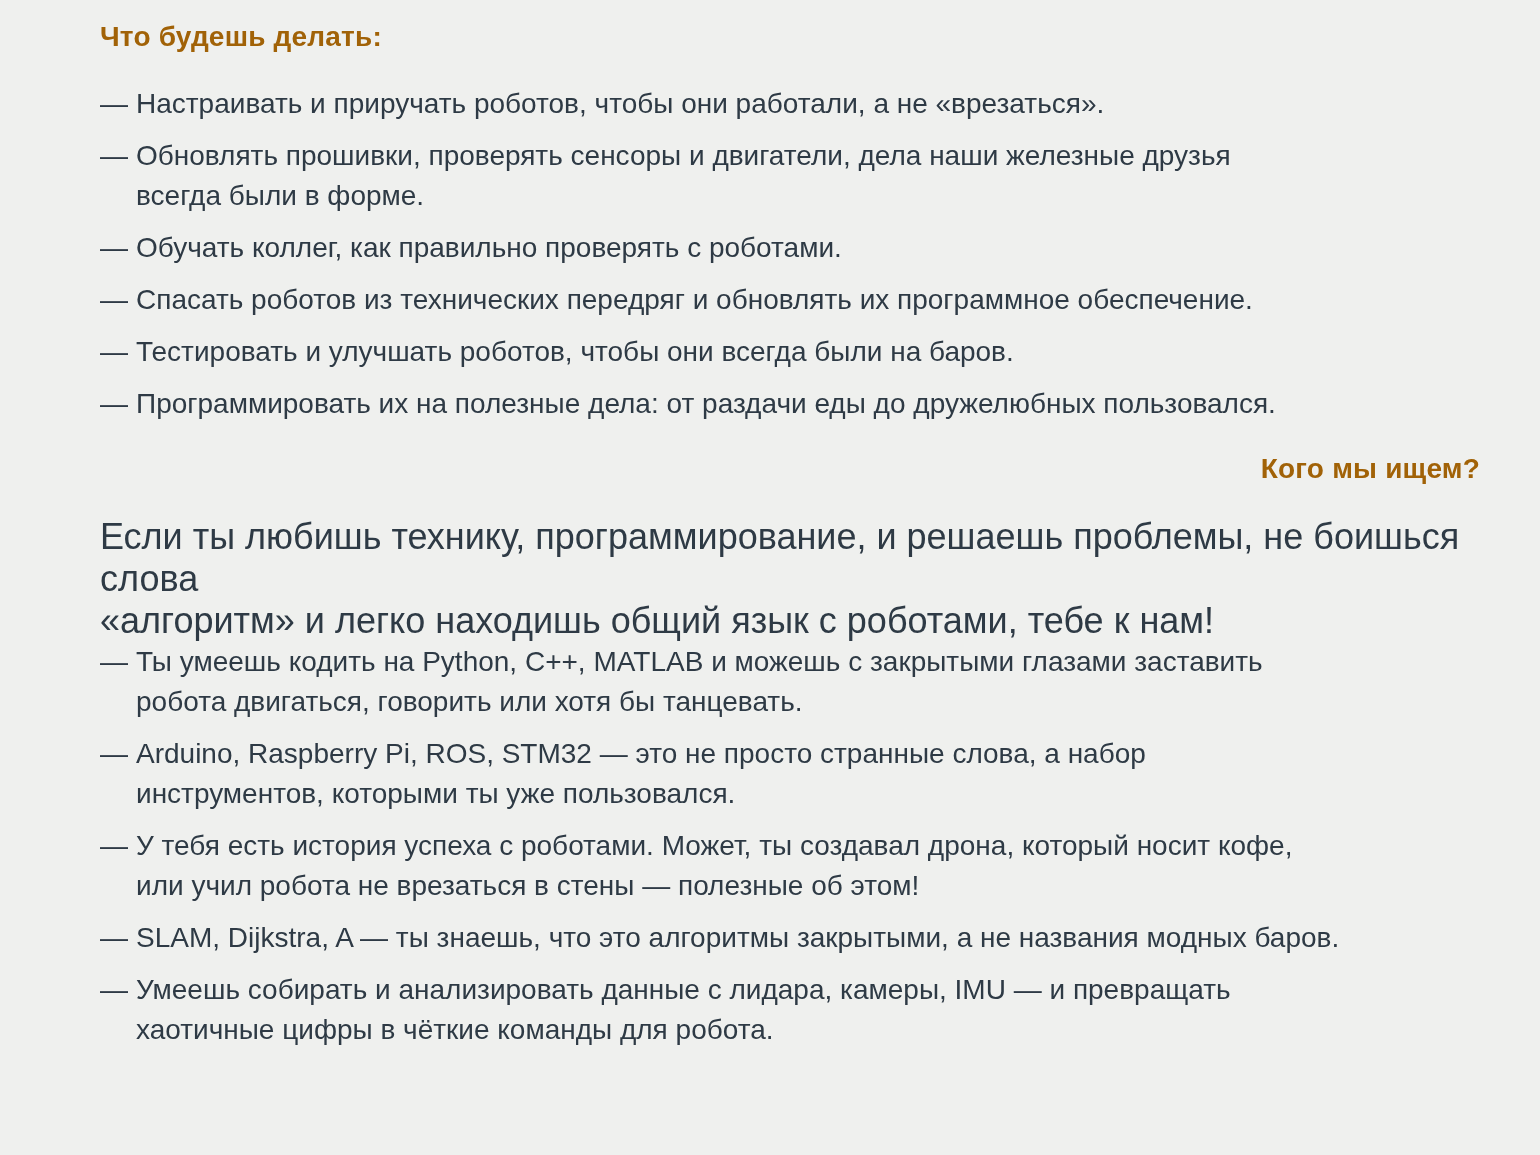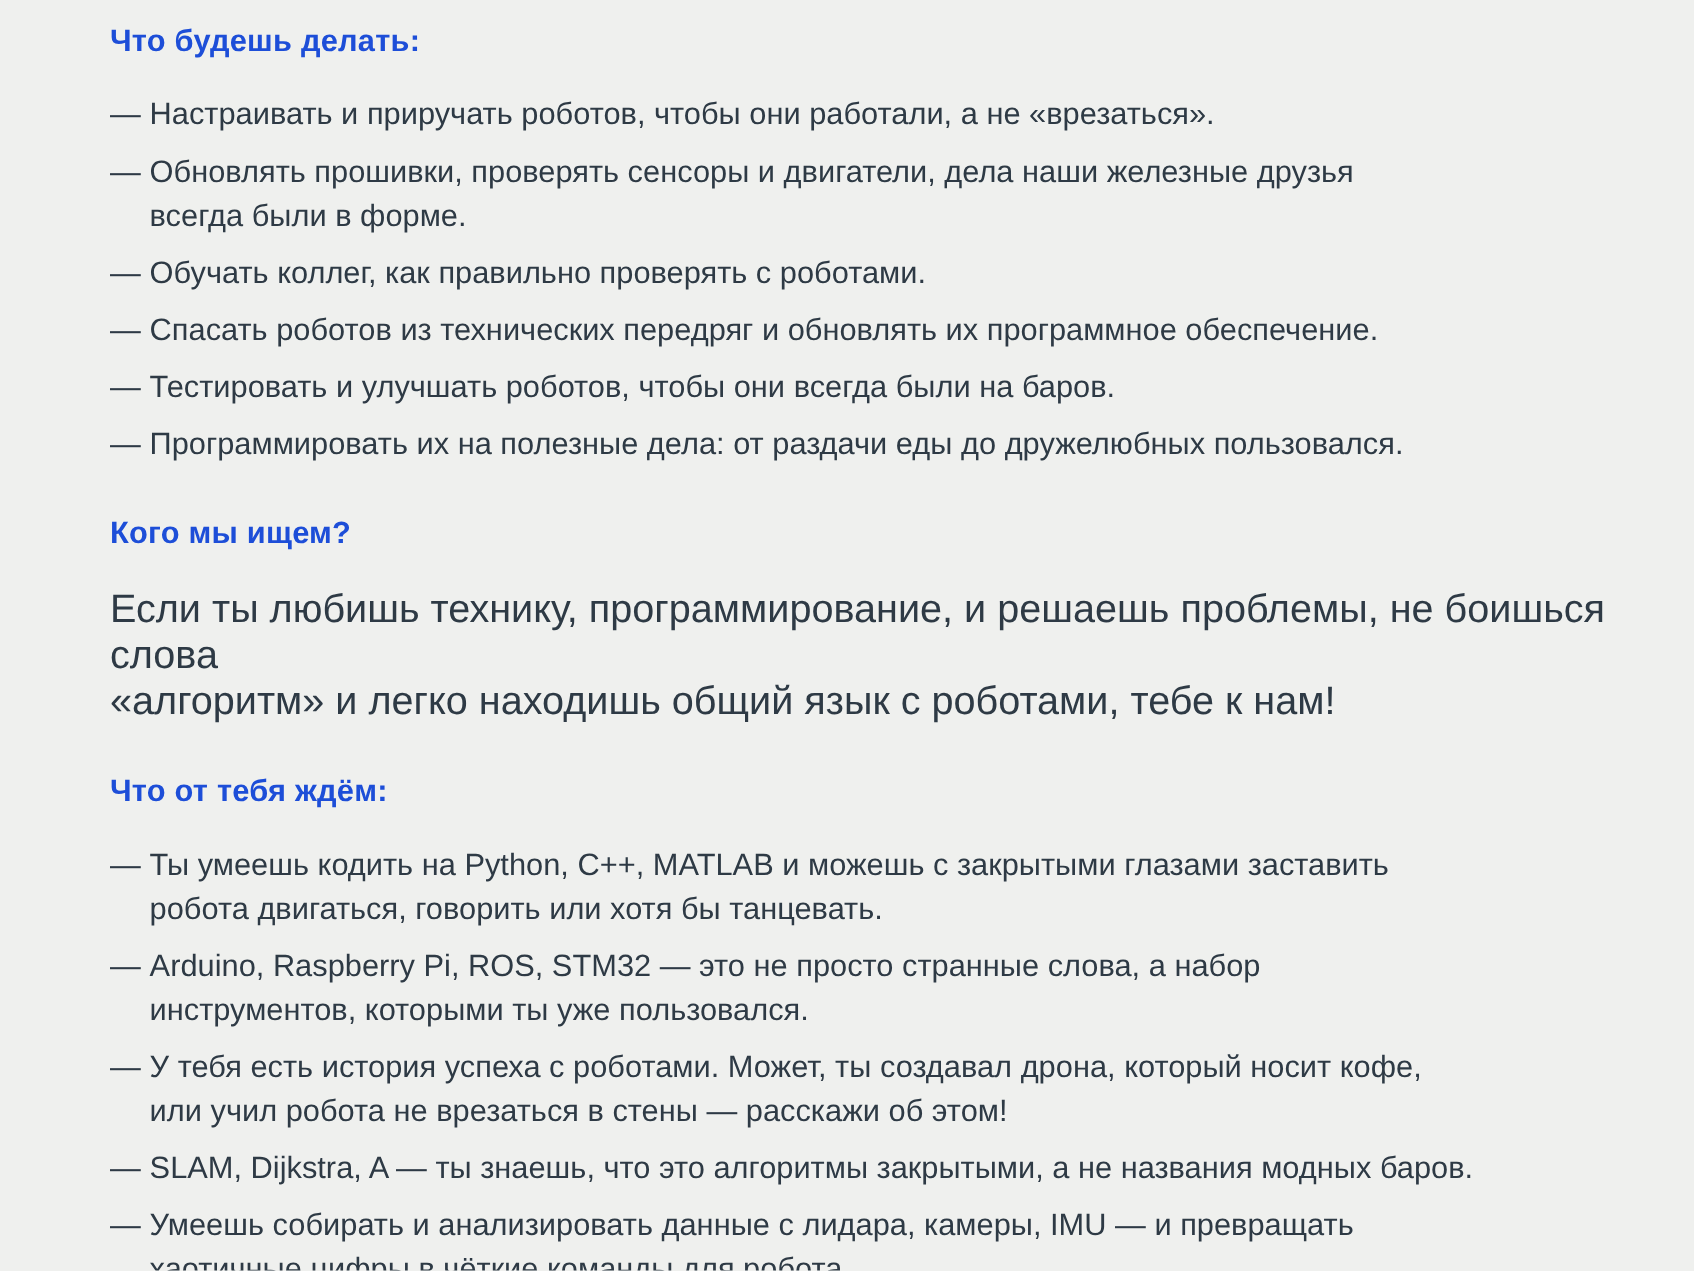--- a/index.html
+++ b/index.html
@@ -16,25 +16,26 @@
   }
   .content {
     box-sizing: border-box;
     padding: 20px 60px 0 100px;
   }
   .section-heading {
     font-size: 28px;
     font-weight: 700;
     line-height: 34px;
     margin: 0 0 30px 0;
-    color: #1d4ed8;
+    color: #a16207;
     letter-spacing: 0.2px;
   }
   .section + .section .section-heading {
-    margin-top: 44px;
+    margin-top: 28px;
+    text-align: right;
   }
   .bullet-row {
     display: flex;
     align-items: flex-start;
     margin: 0 0 12px 0;
     font-size: 28px;
     line-height: 40px;
   }
   .bullet-dash {
     flex: 0 0 36px;
@@ -86,36 +87,35 @@
     </div>
   </div>
 
   <div class="section">
     <h2 class="section-heading">Кого мы ищем?</h2>
     <p class="paragraph">Если ты любишь технику, программирование, и решаешь проблемы, не боишься слова
 «алгоритм» и легко находишь общий язык с роботами, тебе к нам!</p>
   </div>
 
   <div class="section">
-    <h2 class="section-heading">Что от тебя ждём:</h2>
 
     <div class="bullet-row">
       <span class="bullet-dash">—</span>
       <span class="bullet-text">Ты умеешь кодить на Python, C++, MATLAB и можешь с закрытыми глазами заставить
 робота двигаться, говорить или хотя бы танцевать.</span>
     </div>
     <div class="bullet-row">
       <span class="bullet-dash">—</span>
       <span class="bullet-text">Arduino, Raspberry Pi, ROS, STM32 — это не просто странные слова, а набор
 инструментов, которыми ты уже пользовался.</span>
     </div>
     <div class="bullet-row">
       <span class="bullet-dash">—</span>
       <span class="bullet-text">У тебя есть история успеха с роботами. Может, ты создавал дрона, который носит кофе,
-или учил робота не врезаться в стены — расскажи об этом!</span>
+или учил робота не врезаться в стены — полезные об этом!</span>
     </div>
     <div class="bullet-row">
       <span class="bullet-dash">—</span>
       <span class="bullet-text">SLAM, Dijkstra, A — ты знаешь, что это алгоритмы закрытыми, а не названия модных баров.</span>
     </div>
     <div class="bullet-row">
       <span class="bullet-dash">—</span>
       <span class="bullet-text">Умеешь собирать и анализировать данные с лидара, камеры, IMU — и превращать
 хаотичные цифры в чёткие команды для робота.</span>
     </div>

